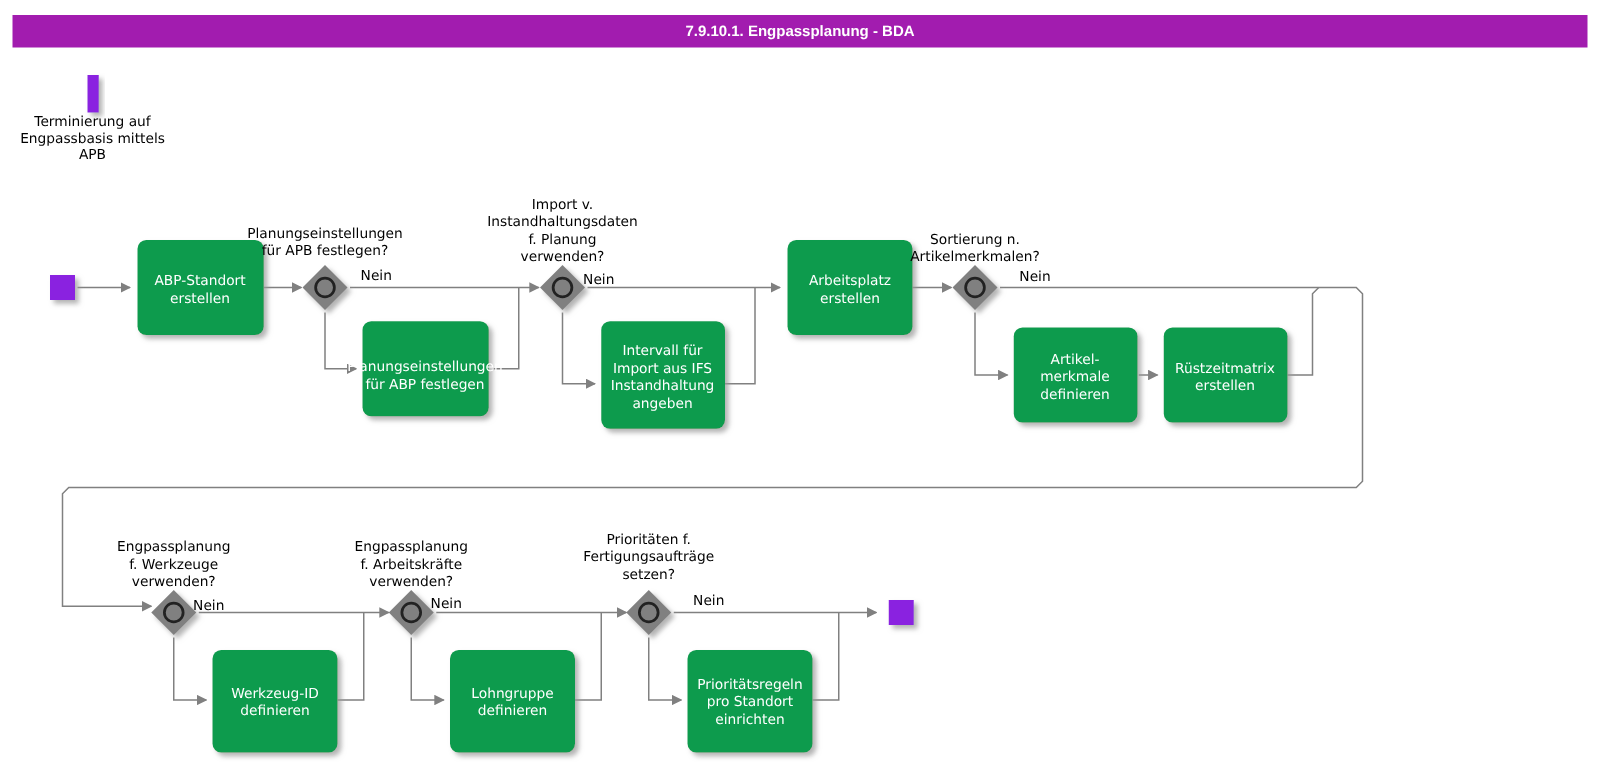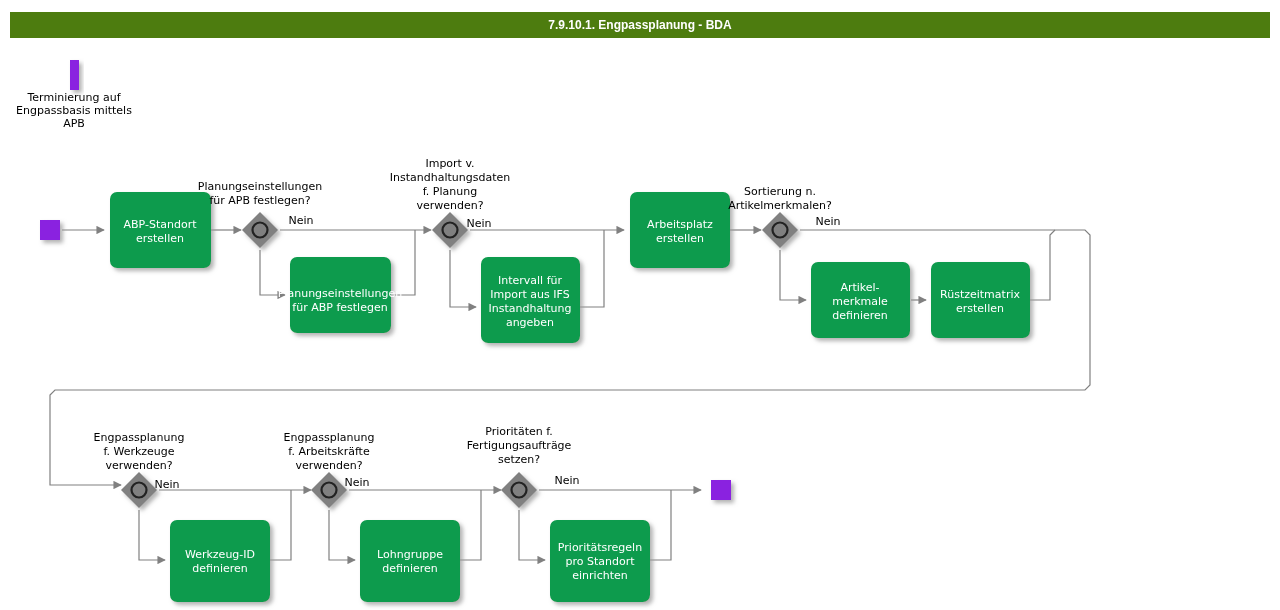--- a/index.html
+++ b/index.html
@@ -13,21 +13,21 @@
     font-family: "DejaVu Sans", sans-serif;
     overflow: hidden;
     position: relative;
   }
   #titlebar {
     position: absolute;
     left: 10px;
     top: 12px;
     width: 1260px;
     height: 26px;
-    background: #4d7c0f;
+    background: #a21caf;
     color: #ffffff;
     font-size: 12px;
     font-weight: bold;
     font-family: "Liberation Sans", sans-serif;
     display: flex;
     align-items: center;
     justify-content: center;
     letter-spacing: 0px;
   }
   #canvas {

